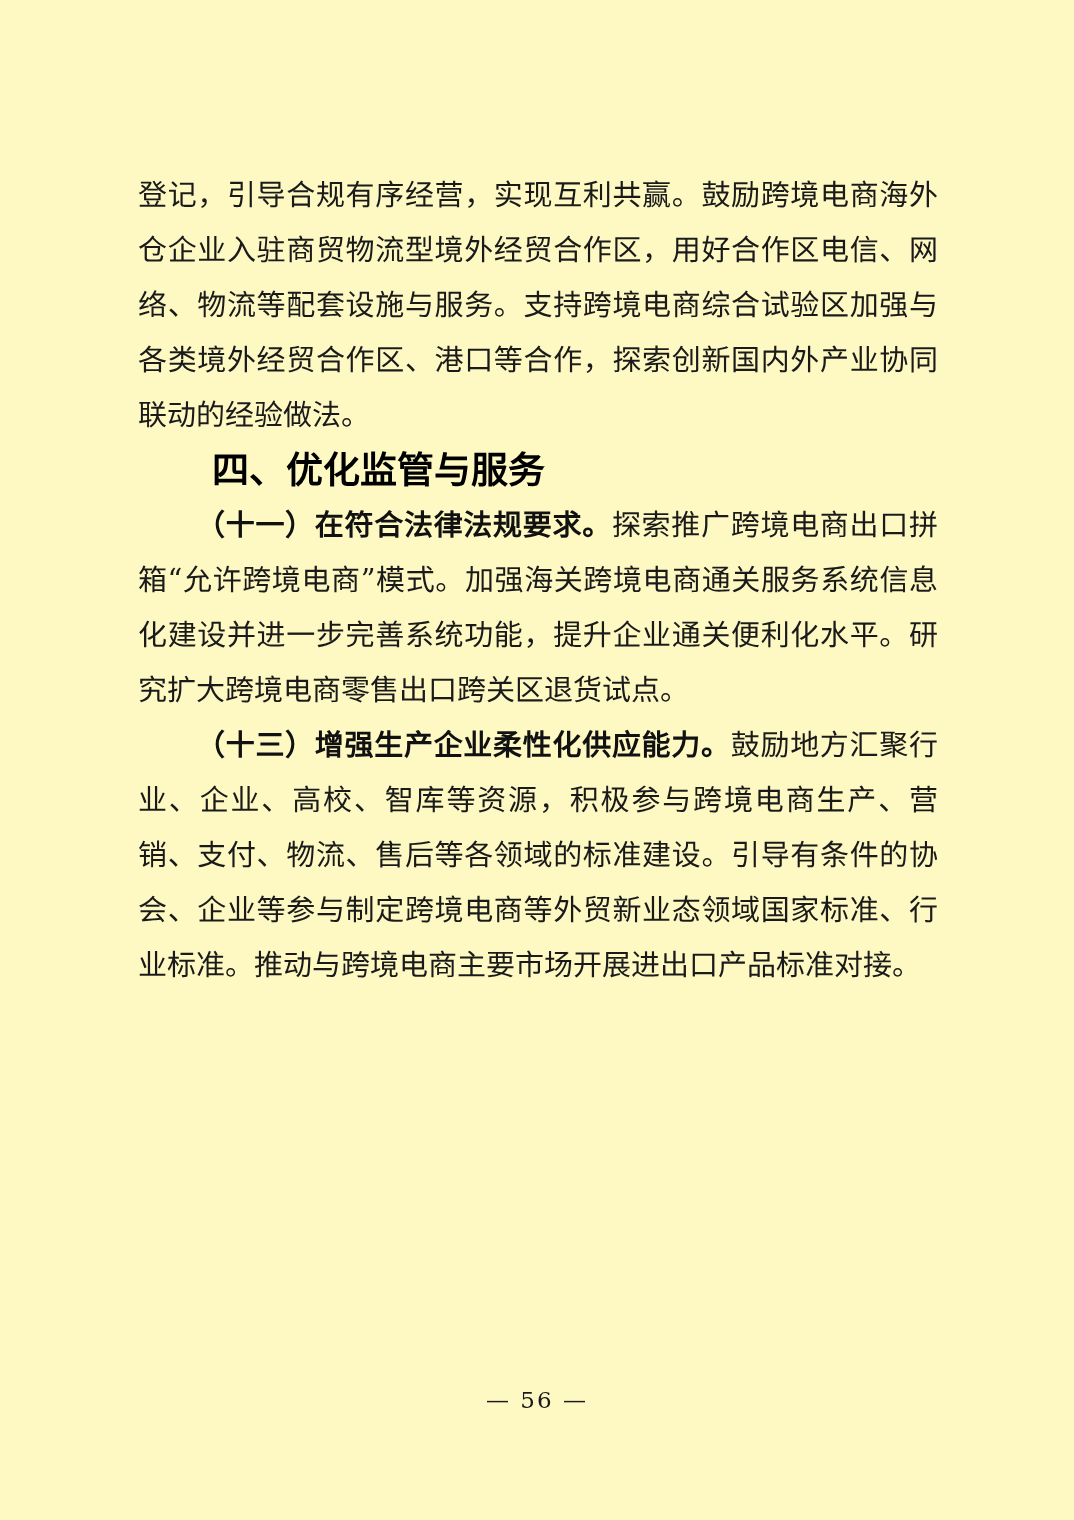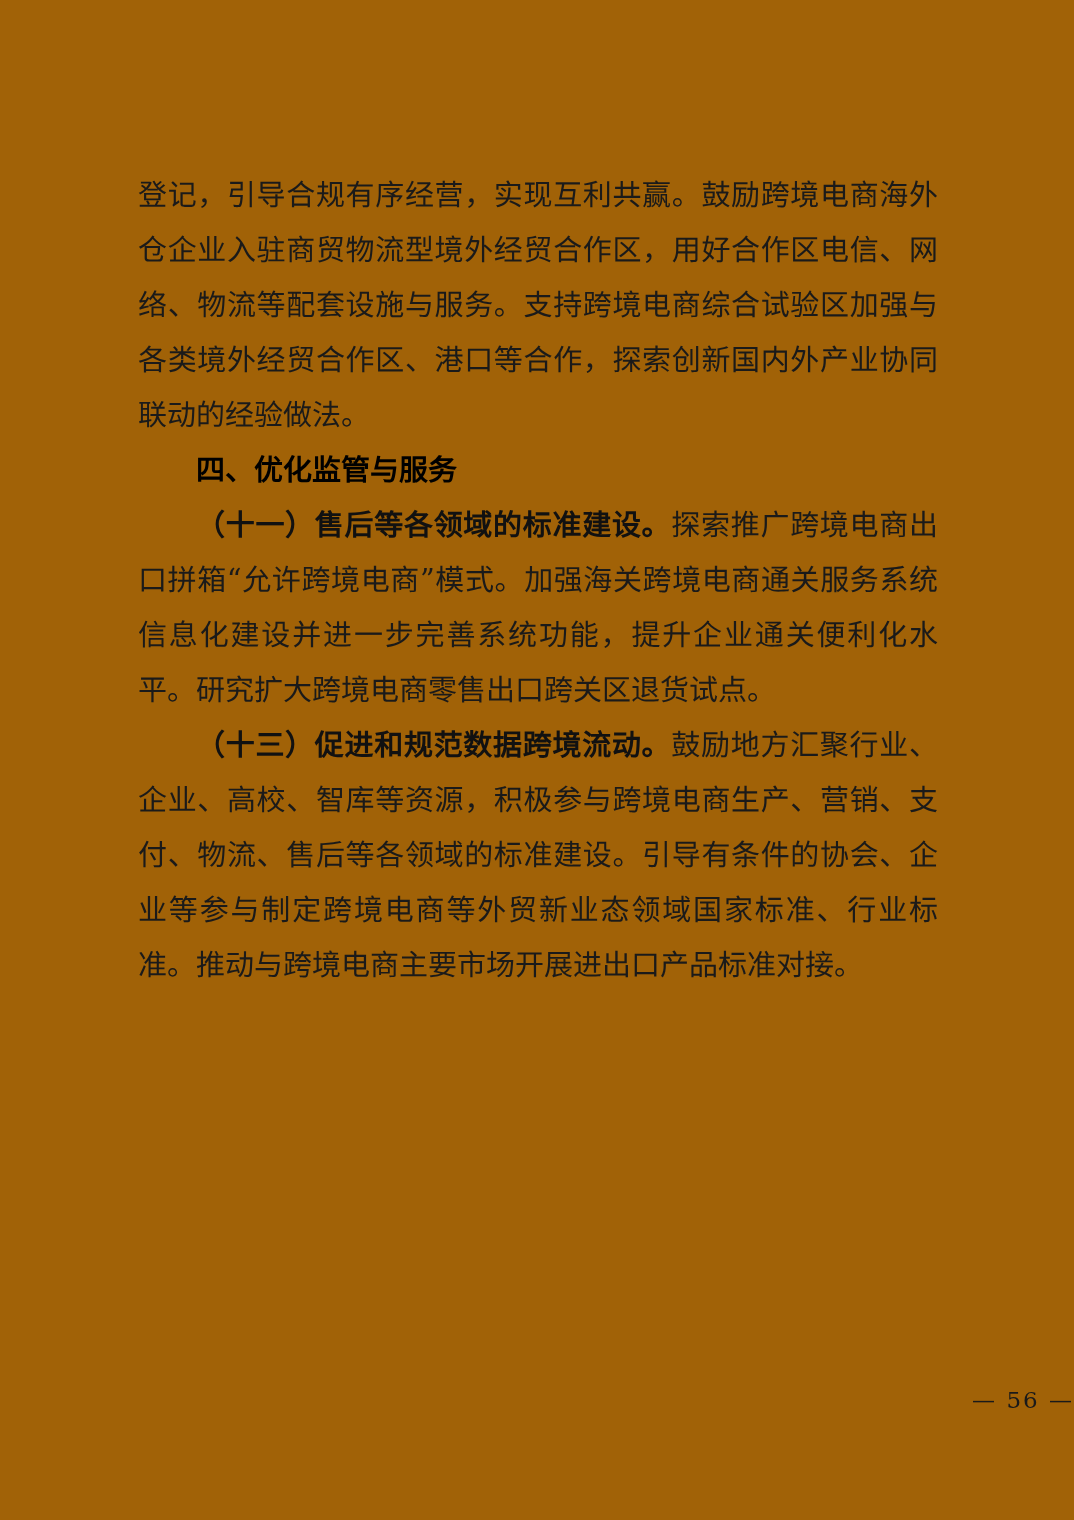--- a/index.html
+++ b/index.html
@@ -4,21 +4,21 @@
 <style>
   html, body {
     margin: 0;
     padding: 0;
     background: #ffffff;
   }
   .page {
     position: relative;
     width: 1074px;
     height: 1520px;
-    background: #a16207;
+    background: #fef9c3;
     overflow: hidden;
     font-family: "DejaVu Serif", serif;
   }
   .text-column {
     position: absolute;
     left: 138px;
     top: 168px;
     width: 800px;
     color: #1a1a1a;
     font-size: 29px;
@@ -40,52 +40,52 @@
     text-indent: 0;
   }
   p.body-para .lead {
     font-weight: bold;
     color: #111111;
   }
   h2.section-heading {
     font-family: "DejaVu Sans", sans-serif;
     font-weight: bold;
     color: #000000;
-    font-size: 29px;
+    font-size: 37px;
     line-height: 55px;
     text-indent: 2em;
     text-align: left;
   }
   .page-number {
     position: absolute;
     top: 1385px;
     left: 0;
     width: 100%;
-    text-align: right;
+    text-align: center;
     color: #1a1a1a;
     font-family: "DejaVu Serif", serif;
     font-size: 23px;
     line-height: 30px;
     letter-spacing: 2px;
   }
 </style>
 </head>
 <body>
 
 <div class="page">
 
   <div class="text-column">
 
     <p class="body-para no-indent"><span>登记，引导合规有序经营，实现互利共赢。鼓励跨境电商海外仓企业入驻商贸物流型境外经贸合作区，用好合作区电信、网络、物流等配套设施与服务。支持跨境电商综合试验区加强与各类境外经贸合作区、港口等合作，探索创新国内外产业协同联动的经验做法。</span></p>
 
     <h2 class="section-heading">四、优化监管与服务</h2>
 
-    <p class="body-para"><span class="lead">（十一）售后等各领域的标准建设。</span><span>探索推广跨境电商出口拼箱“允许跨境电商”模式。加强海关跨境电商通关服务系统信息化建设并进一步完善系统功能，提升企业通关便利化水平。研究扩大跨境电商零售出口跨关区退货试点。</span></p>
+    <p class="body-para"><span class="lead">（十一）在符合法律法规要求。</span><span>探索推广跨境电商出口拼箱“允许跨境电商”模式。加强海关跨境电商通关服务系统信息化建设并进一步完善系统功能，提升企业通关便利化水平。研究扩大跨境电商零售出口跨关区退货试点。</span></p>
 
 
 
-    <p class="body-para"><span class="lead">（十三）促进和规范数据跨境流动。</span><span>鼓励地方汇聚行业、企业、高校、智库等资源，积极参与跨境电商生产、营销、支付、物流、售后等各领域的标准建设。引导有条件的协会、企业等参与制定跨境电商等外贸新业态领域国家标准、行业标准。推动与跨境电商主要市场开展进出口产品标准对接。</span></p>
+    <p class="body-para"><span class="lead">（十三）增强生产企业柔性化供应能力。</span><span>鼓励地方汇聚行业、企业、高校、智库等资源，积极参与跨境电商生产、营销、支付、物流、售后等各领域的标准建设。引导有条件的协会、企业等参与制定跨境电商等外贸新业态领域国家标准、行业标准。推动与跨境电商主要市场开展进出口产品标准对接。</span></p>
 
   </div>
 
   <div class="page-number">— 56 —</div>
 
 </div>
 
 </body></html>

